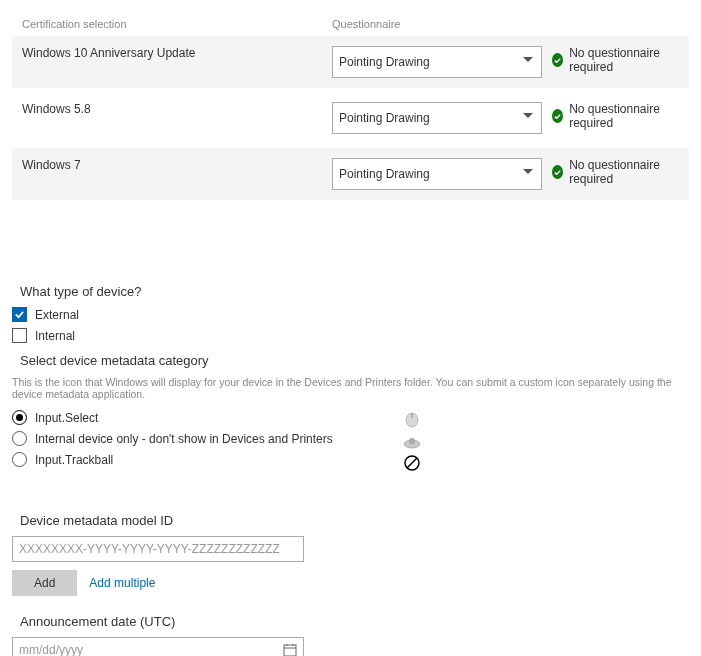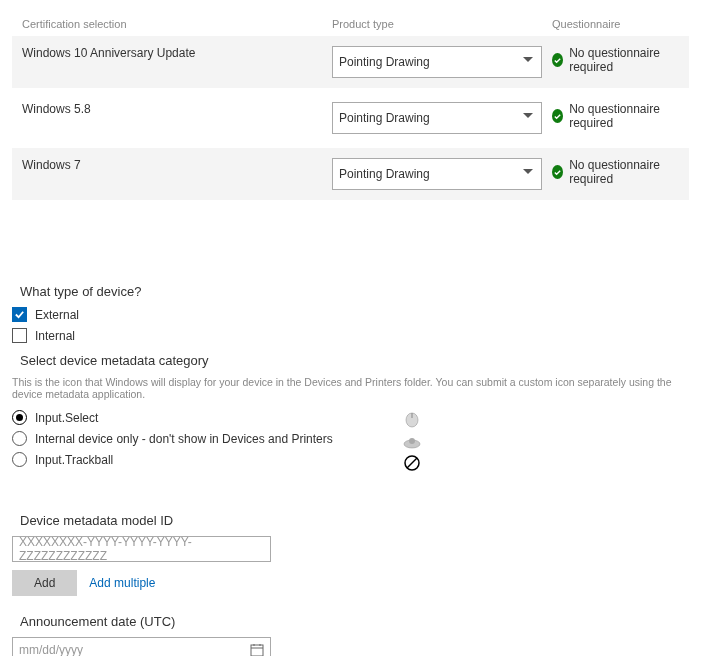--- a/index.html
+++ b/index.html
@@ -94,21 +94,21 @@
     top: 0;
     display: flex;
     flex-direction: column;
     gap: 4px;
   }
   .device-icon, .trackball-icon, .nosign-icon {
     width: 20px; height: 18px; display: flex; align-items: center; justify-content: center;
   }
 
   .text-input {
-    width: 259px; height: 26px;
+    width: 292px; height: 26px;
     border: 1px solid #aaa;
     padding: 2px 6px;
     font-size: 12px;
     color: #999;
     display: flex; align-items: center;
   }
   .text-input.with-cal { justify-content: space-between; }
   .cal-icon { width: 14px; height: 14px; }
 
   .add-row { display: flex; align-items: center; gap: 12px; margin: 8px 0 18px; }
@@ -118,21 +118,20 @@
     cursor: pointer; color: #333;
   }
   .link { color: #0067b8; font-size: 12px; cursor: pointer; }
 </style>
 </head>
 <body>
 
 <div class="cert-table">
   <div class="cert-header">
     <div class="col-cert">Certification selection</div>
-    <div class="col-prod">Product type</div>
     <div class="col-quest">Questionnaire</div>
   </div>
 
   <div class="cert-row">
     <div class="cert-name">Windows 10 Anniversary Update</div>
     <div class="cert-select-wrap">
       <div class="cert-select">
         <span>Pointing Drawing</span>
       </div>
     </div>

